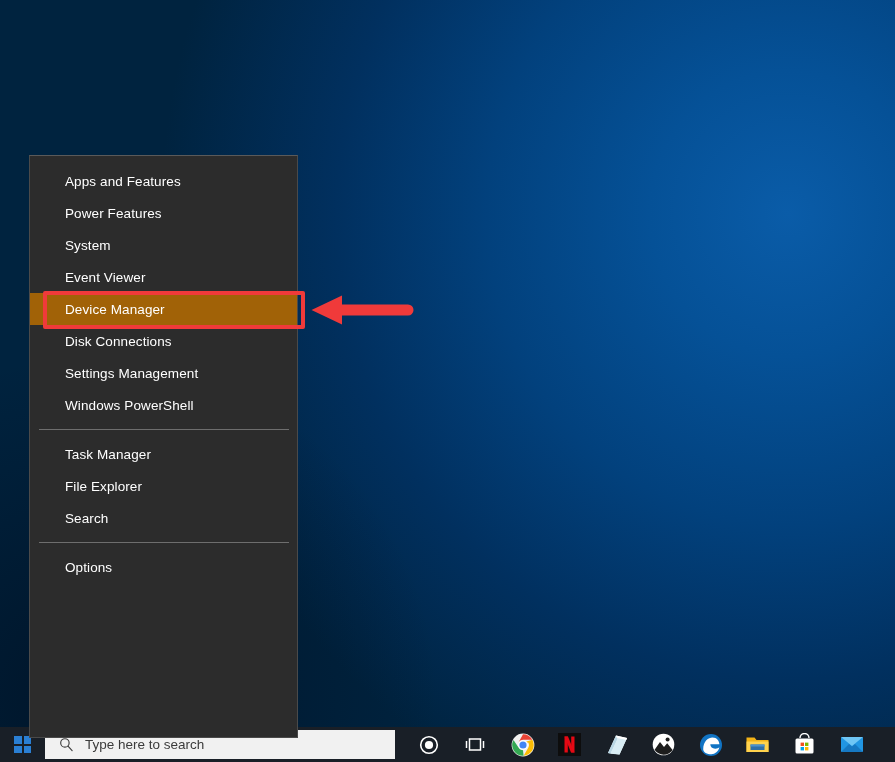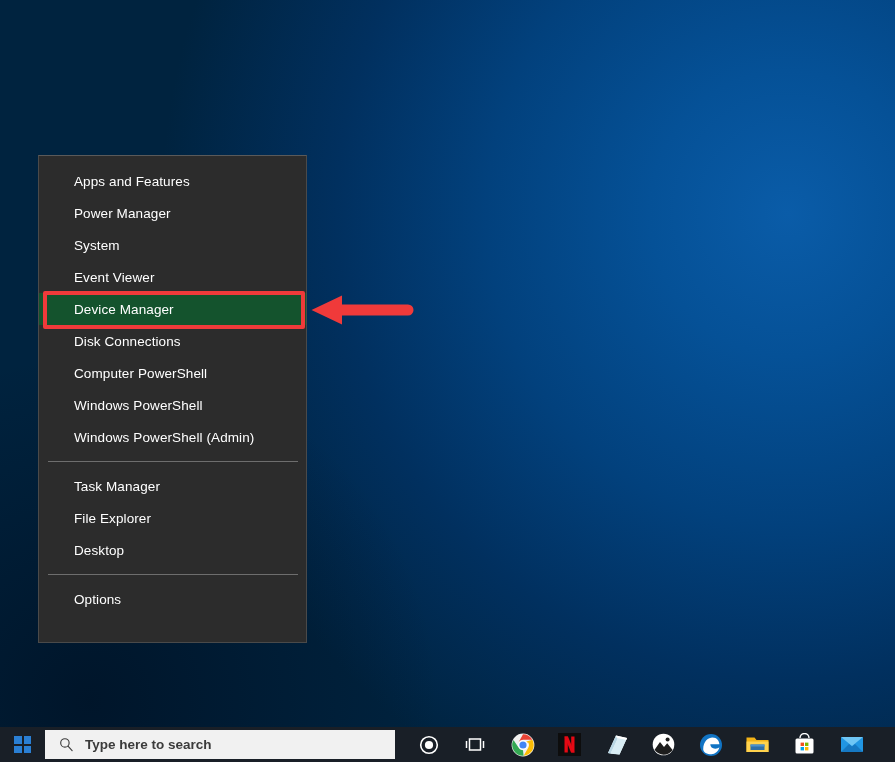--- a/index.html
+++ b/index.html
@@ -21,43 +21,43 @@
   #desktop::after{
     content:"";
     position:absolute; inset:0;
     background:radial-gradient(ellipse 60% 70% at 10% 92%, rgba(0,10,25,.55) 0%, rgba(0,10,25,0) 65%);
     pointer-events:none;
   }
 
   
   #winx-menu {
     position:absolute;
-    left:38px; top:155px;
-    width:269px; height:488px;
+    left:29px; top:155px;
+    width:269px; height:583px;
     background:#2c2c2c;
     border:1px solid #4a4a4a;
     border-top-color:#5a5a5a;
     padding:9px 0 16px 0;
     z-index:20;
     box-shadow:0 0 0 0 rgba(0,0,0,0);
   }
   .menu-item {
     position:relative;
     height:32px;
     display:flex;
     align-items:center;
     padding-left:35px;
     padding-right:14px;
     color:#ffffff;
     font-size:13.5px;
     letter-spacing:.1px;
     white-space:nowrap;
     cursor:default;
   }
-  .menu-item.highlighted { background:#14532d;text-align:center; }
+  .menu-item.highlighted { background:#a16207;text-align:center; }
   .menu-item .chev {
     margin-left:auto;
     color:#dcdcdc;
     font-size:15px;
     line-height:1;
     font-weight:bold;
     transform:scaleY(1.15);
   }
   .menu-sep {
     height:1px;
@@ -86,21 +86,20 @@
 
   
   #taskbar {
     position:absolute;
     left:0; bottom:0;
     width:895px; height:35px;
     background:#191f27;
     display:flex;
     align-items:center;
     z-index:10;
-    font-weight:bold;
   }
   #start-button {
     width:45px; height:35px;
     display:flex; align-items:center; justify-content:center;
     flex:0 0 45px;
   }
   .win-logo {
     width:17px; height:17px;
     display:grid;
     grid-template-columns:1fr 1fr;
@@ -143,56 +142,53 @@
 
 <div id="desktop">
 
   <div id="winx-menu">
 
     <div>
       <div class="menu-item">
         <span>Apps and Features</span>
       </div>
       <div class="menu-item">
-        <span>Power Manager</span>
+        <span>Power Features</span>
       </div>
       <div class="menu-item">
         <span>System</span>
       </div>
       <div class="menu-item">
         <span>Event Viewer</span>
       </div>
       <div class="menu-item highlighted">
         <span>Device Manager</span>
       </div>
       <div class="menu-item">
         <span>Disk Connections</span>
       </div>
       <div class="menu-item">
-        <span>Computer PowerShell</span>
+        <span>Settings Management</span>
       </div>
       <div class="menu-item">
         <span>Windows PowerShell</span>
       </div>
-      <div class="menu-item">
-        <span>Windows PowerShell (Admin)</span>
-      </div>
     </div>
 
     <div class="menu-sep"></div>
 
     <div>
       <div class="menu-item">
         <span>Task Manager</span>
       </div>
       <div class="menu-item">
         <span>File Explorer</span>
       </div>
       <div class="menu-item">
-        <span>Desktop</span>
+        <span>Search</span>
       </div>
     </div>
 
     <div class="menu-sep"></div>
 
     <div>
       <div class="menu-item">
         <span>Options</span>
       </div>
     </div>

